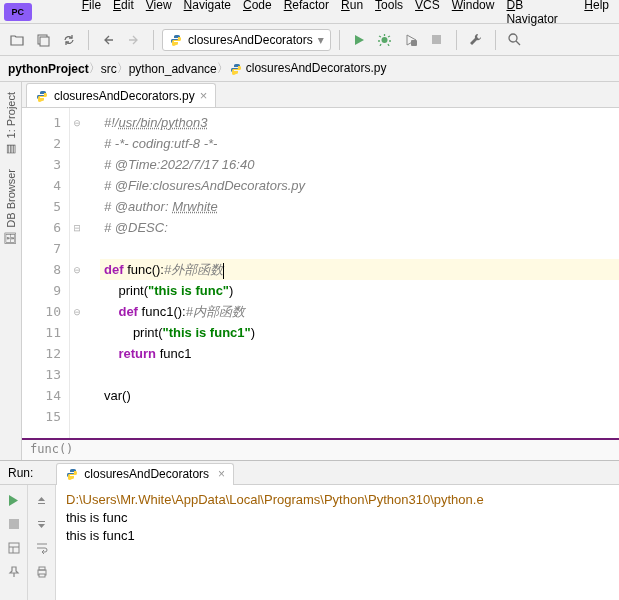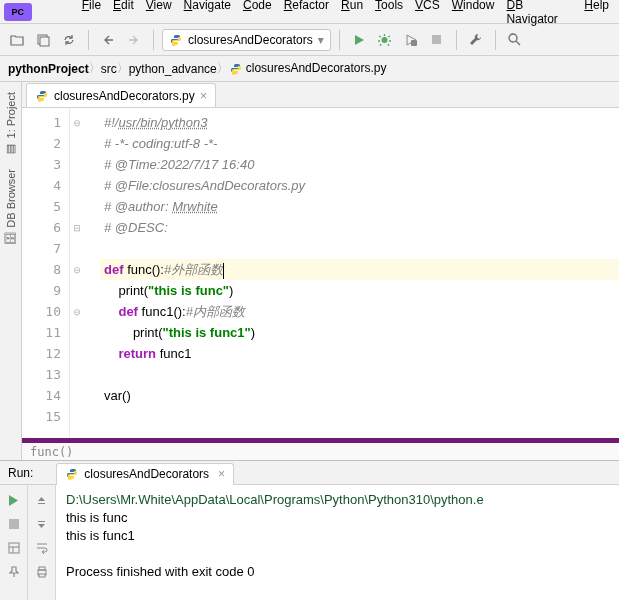--- a/index.html
+++ b/index.html
@@ -32,30 +32,30 @@
 .fold-col .fm { height:21px; display:flex; align-items:center; justify-content:center; color:#b0b0b0; font-size:9px; }
 .code { flex:1; padding-top:4px; font-family:"Consolas","Courier New",monospace; font-size:13px; line-height:21px; }
 .code .line { height:21px; white-space:pre; padding-left:4px;margin-left:16px; }
 .code .line.hl { background:#fffae3; position:relative; }
 .caret { display:inline-block; width:1px; height:16px; background:#000; vertical-align:middle; }
 .c-comment { color:#808080; font-style:italic; }
 .c-kw { color:#a21caf; font-weight:bold; }
 .c-fn { color:#000; }
 .c-str { color:#008000; font-weight:bold; }
 .c-url { color:#808080; font-style:italic; text-decoration:underline dotted; }
-.crumb-bar { height:22px; border-top:5px solid #701a75; background:#f9f9f9; font-family:"Consolas",monospace; font-size:12px; color:#888; padding:2px 8px; }
+.crumb-bar { height:22px; border-top:2px solid #701a75; background:#f9f9f9; font-family:"Consolas",monospace; font-size:12px; color:#888; padding:2px 8px; }
 .run-panel { height:140px; border-top:1px solid #c0c0c0; background:#fff; display:flex; flex-direction:column; }
 .run-header { height:24px; background:#f2f2f2; border-bottom:1px solid #d0d0d0; display:flex; align-items:center; padding:0 8px; gap:23px; }
 .run-header .rtab { background:#fff; border:1px solid #d0d0d0; border-bottom:none; height:22px; display:flex; align-items:center; padding:0 8px; gap:5px; border-radius:3px 3px 0 0; margin-top:2px; }
 .run-body { flex:1; display:flex; }
 .run-side { width:56px; background:#f2f2f2; border-right:1px solid #d8d8d8; display:flex; }
 .run-side .col { width:28px; display:flex; flex-direction:column; align-items:center; padding-top:4px; gap:2px; }
 .run-side .sbtn { width:22px; height:22px; display:flex; align-items:center; justify-content:center; color:#6e6e6e; cursor:pointer; }
 .run-out { flex:1; padding:6px 10px; font-family:"Consolas","Courier New",monospace; font-size:13px; line-height:18px; }
-.out-path { color:#14532d; }
+.out-path { color:#a16207; }
 svg { display:block; }
 </style>
 </head>
 <body>
 
 <div class="menubar">
   <div class="logo">PC</div>
   <div id="menu-items" style="display: flex; margin-left: 36px;">
       <span class="mi"><u>F</u>ile</span>
       <span class="mi"><u>E</u>dit</span>
@@ -307,16 +307,15 @@
               <rect x="3" y="8" width="6" height="3" fill="#f2f2f2" stroke="#888"></rect>
             </svg>
           </div>
       </div>
     </div>
     <div class="run-out" id="run-out">
         <div class="out-path">D:\Users\Mr.White\AppData\Local\Programs\Python\Python310\python.e</div>
         <div class="">this is func</div>
         <div class="">this is func1</div>
         <div class="">&nbsp;</div>
-        <div class="">Process finished with exit code 0</div>
       </div>
   </div>
 </div>
 
 </body></html>

